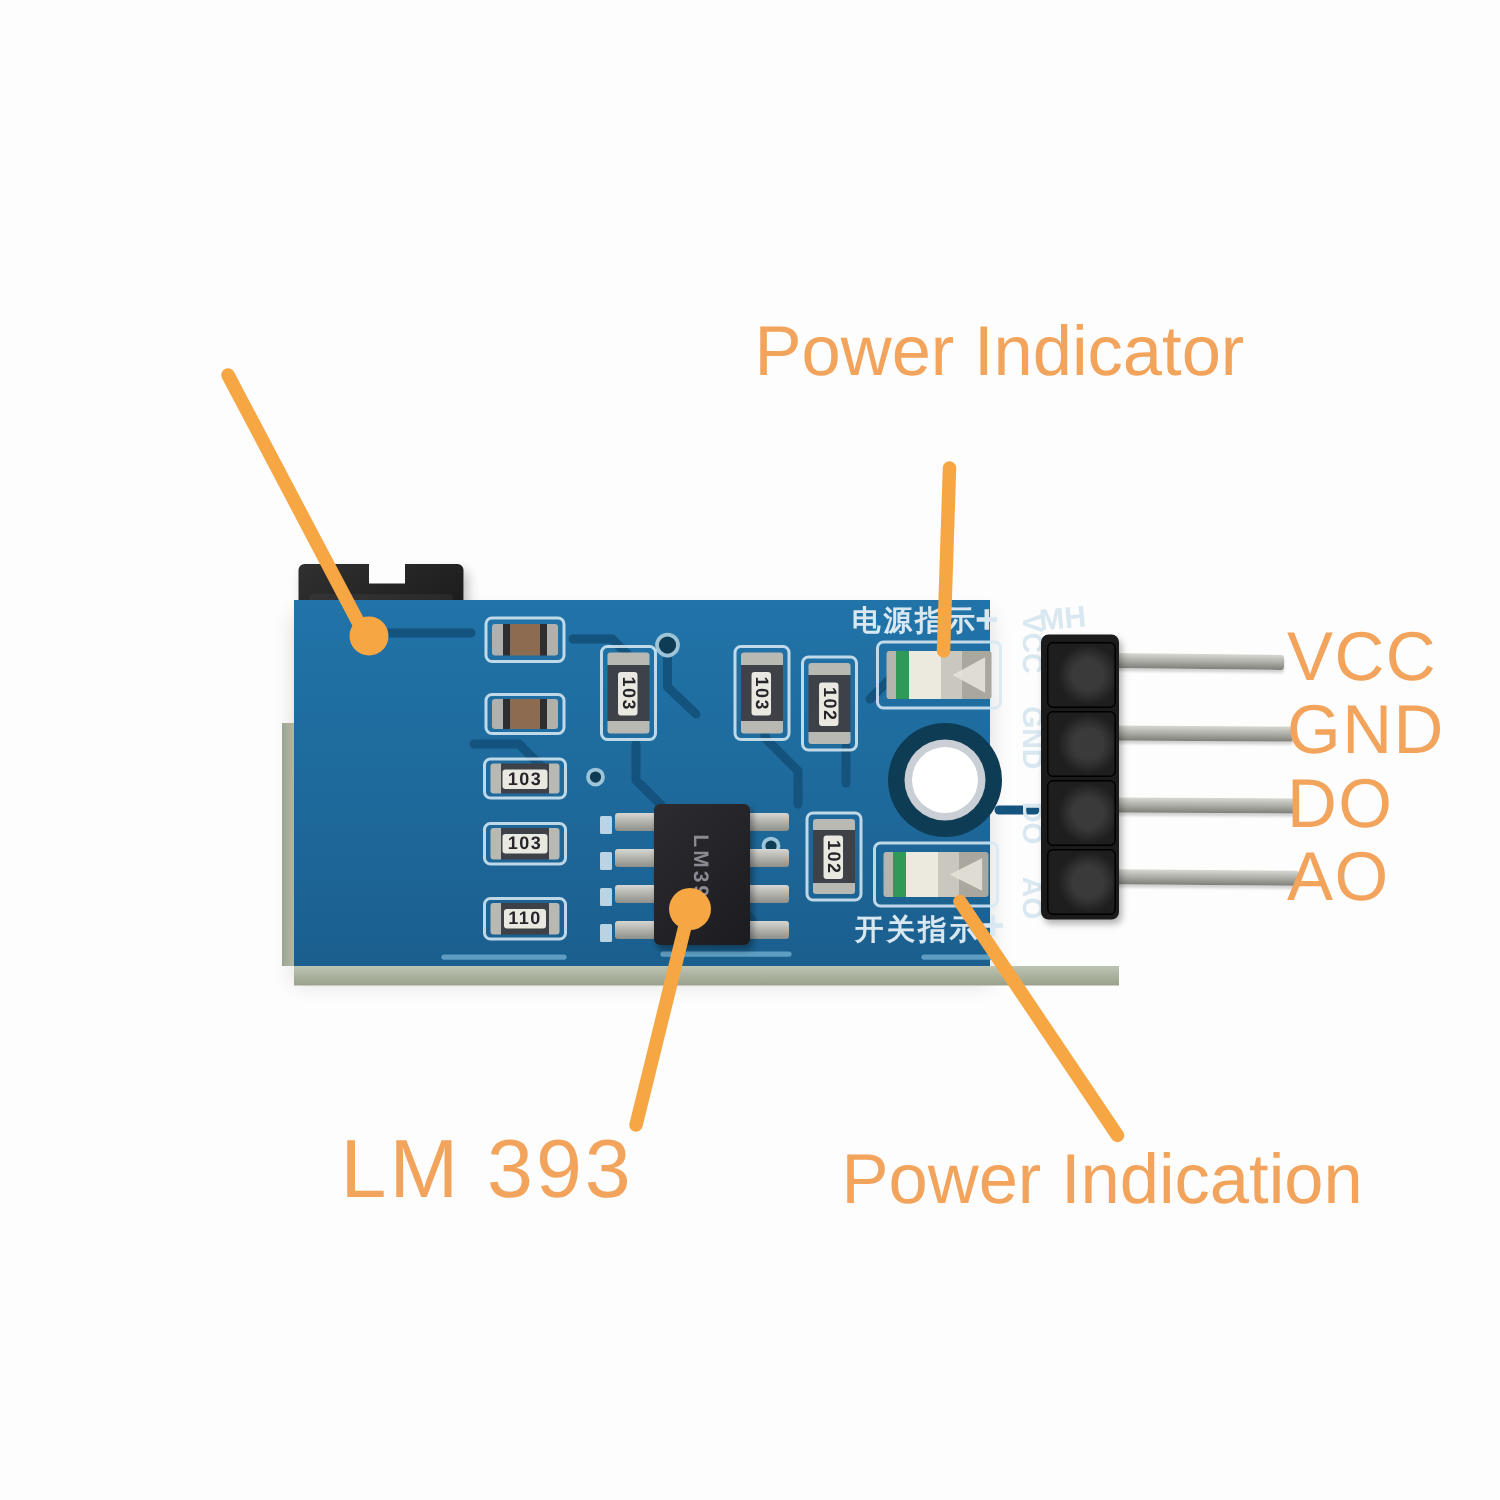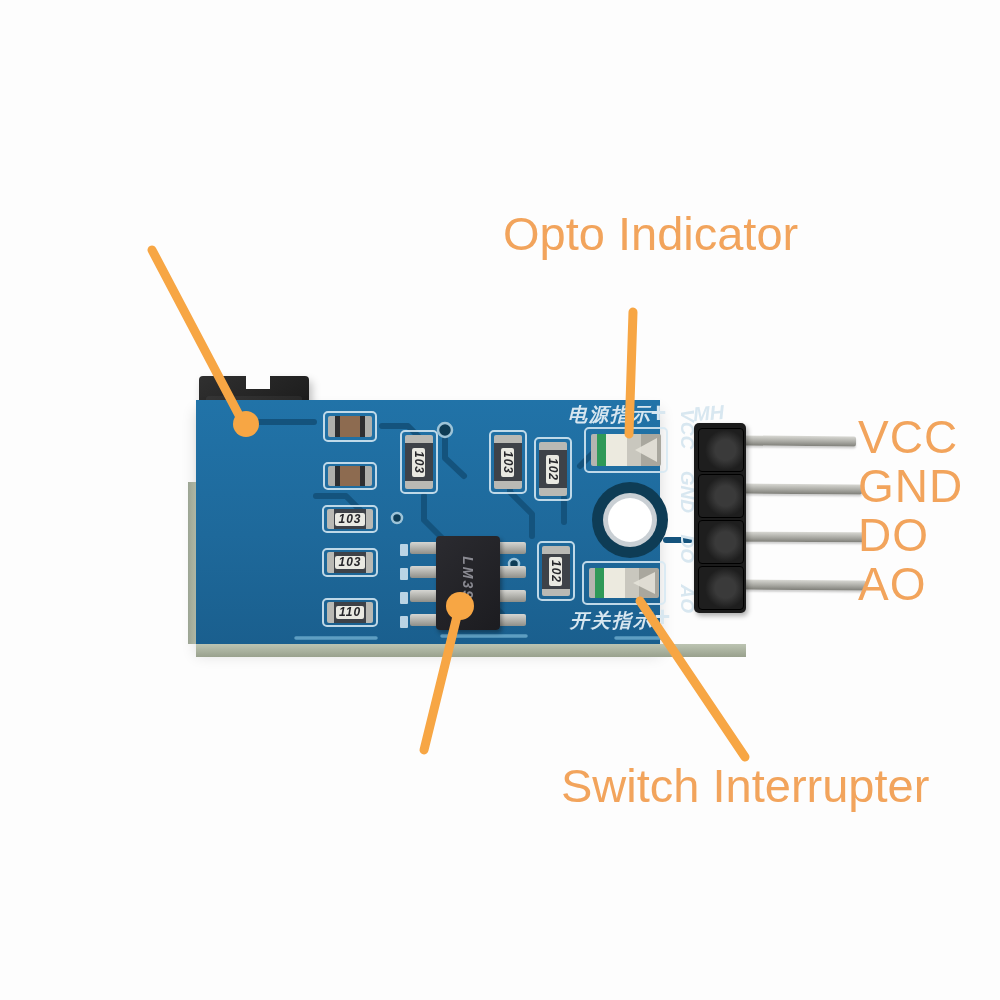--- a/index.html
+++ b/index.html
@@ -24,21 +24,20 @@
   .leaders{z-index:40; pointer-events:none;}
   .leader{stroke:var(--annotation-line,#F7A644); stroke-width:9; stroke-linecap:round; fill:none;}
   .leader-dot{fill:var(--annotation-line,#F7A644);}
 
   
   .board{
     left:196px; top:400px; width:464px; height:245px;
     background:linear-gradient(180deg,#2173A8 0%, #1E699B 55%, #1A5F8E 100%);
     box-shadow:0 10px 14px rgba(0,0,0,.14);
     z-index:5;
-    font-style:italic;
   }
   .board-edge{
     left:196px; top:644px; width:550px; height:13px;
     background:linear-gradient(180deg,var(--board-edge,#BCC4B2),#99A18D);
     z-index:6;
   }
   .board-edge-left{
     left:188px; top:482px; width:10px; height:162px;
     background:linear-gradient(90deg,#9FA896,#C3CBB7); z-index:4;
   }
@@ -274,22 +273,23 @@
 
   <svg class="abs leaders" width="1000" height="1000" viewBox="0 0 1000 1000">
     <line class="leader" x1="152" y1="250" x2="240" y2="417"></line>
     <circle class="leader-dot" cx="246" cy="424" r="13"></circle>
     <line class="leader" x1="633" y1="312" x2="629" y2="434"></line>
     <line class="leader" x1="459" y1="608" x2="424" y2="750"></line>
     <circle class="leader-dot" cx="460" cy="606" r="14"></circle>
     <line class="leader" x1="640" y1="601" x2="745" y2="757"></line>
   </svg>
 
-  <div class="abs ann" style="left:503px; top:210px; font-size:47px;">Opto Indicator</div>
-  <div class="abs ann" style="left:561px; top:762px; font-size:47px;">Switch Interrupter</div>
+  <div class="abs ann" style="left:503px; top:210px; font-size:47px;">Power Indicator</div>
+  <div class="abs ann" style="left:227px; top:752px; font-size:55px; letter-spacing:2px;">LM 393</div>
+  <div class="abs ann" style="left:561px; top:762px; font-size:47px;">Power Indication</div>
 
   <div class="abs pin-col" style="left:858px; top:413px;">
     <span class="pin-name">VCC</span>
     <span class="pin-name">GND</span>
     <span class="pin-name">DO</span>
     <span class="pin-name">AO</span>
   </div>
 
 </div>
 

